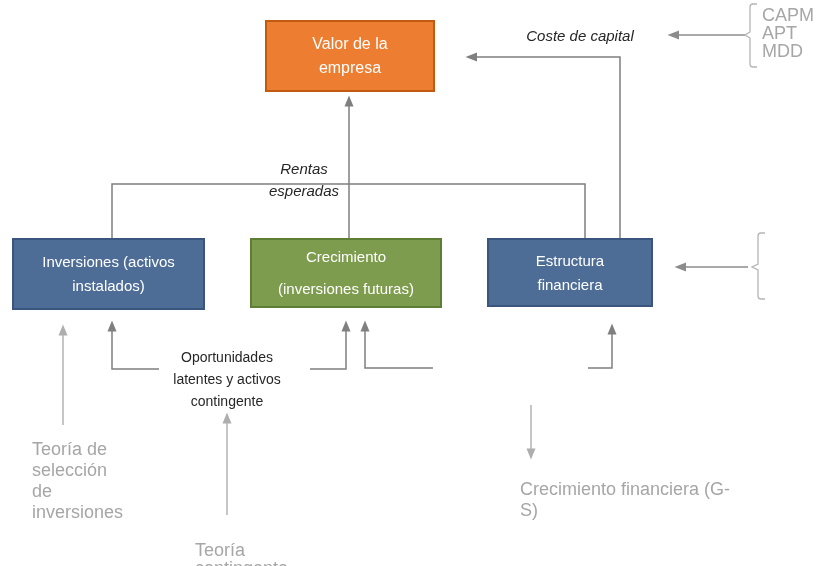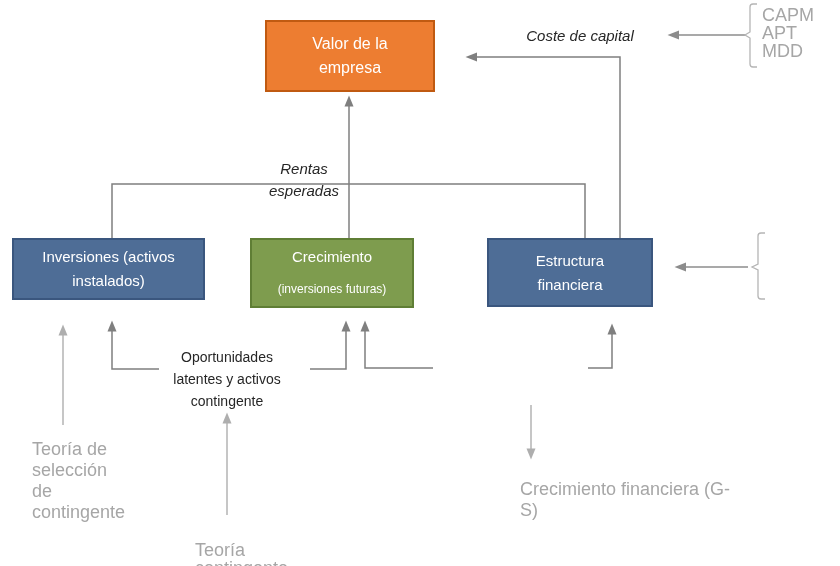--- a/index.html
+++ b/index.html
@@ -16,25 +16,25 @@
   .hd-light{fill:var(--connector_light,#AEAEAE);stroke:none;}
   .bracket{fill:none;stroke:var(--bracket,#B5B5B5);stroke-width:1.3;}
 
   .node{
     position:absolute;box-sizing:border-box;display:flex;flex-direction:column;
     align-items:center;justify-content:center;text-align:center;
     color:var(--box_text,#fff);line-height:24px;
   }
   #box-valor{left:265px;top:20px;width:170px;height:72px;padding:0 24px;
     background:var(--orange_fill,#ED7D31);border:2px solid var(--orange_border,#C05A11);font-size:16px;}
-  #box-inversiones{left:12px;top:238px;width:193px;height:62px;padding:0 2px;
+  #box-inversiones{left:12px;top:238px;width:193px;height:72px;padding:0 2px;
     background:var(--blue_fill,#4E6D96);border:2px solid var(--blue_border,#3A567E);font-size:15px;}
-  #box-crecimiento{left:250px;top:238px;width:164px;height:70px;padding:0 11px;
+  #box-crecimiento{left:250px;top:238px;width:192px;height:70px;padding:0 11px;
     background:var(--green_fill,#7E9C4E);border:2px solid var(--green_border,#5F7E35);font-size:15px;}
-  #box-crecimiento .subtitle{font-size:12px;margin-top:8px;}
+  #box-crecimiento .subtitle{font-size:15px;margin-top:8px;}
   #box-estructura{left:487px;top:238px;width:166px;height:69px;padding:1px 36px;
     background:var(--blue_fill,#4E6D96);border:2px solid var(--blue_border,#3A567E);font-size:15px;}
 
   .flow-label{position:absolute;color:var(--dark_text,#262626);font-size:14px;
     line-height:22px;text-align:center;}
   .flow-label.italic{font-style:italic;font-size:15px;}
   #lbl-coste{left:505px;top:25px;width:150px;}
   #lbl-rentas{left:259px;top:122px;width:90px;margin-top:36px;}
   #lbl-oportunidades{left:164px;top:346px;width:126px;}
   #lbl-autofinanciacion{left:456px;top:353px;width:118px;}
@@ -112,17 +112,17 @@
 
   <div id="lbl-coste" class="flow-label italic">Coste de capital</div>
   <div id="lbl-rentas" class="flow-label italic">Rentas esperadas</div>
   <div id="lbl-oportunidades" class="flow-label">Oportunidades latentes y activos contingente</div>
 
   <div id="lbl-capm-group" class="theory-label">
     <span>CAPM</span>
     <span>APT</span>
     <span>MDD</span>
   </div>
-  <div id="lbl-teoria-seleccion" class="theory-label">Teoría de selección de contingente</div>
+  <div id="lbl-teoria-seleccion" class="theory-label">Teoría de selección de inversiones</div>
   <div id="lbl-teoria-contingente" class="theory-label">Teoría contingente OPT</div>
   <div id="lbl-crecimiento-sostenible" class="theory-label">Crecimiento financiera (G-S)</div>
 
 </div>
 
 </body></html>

